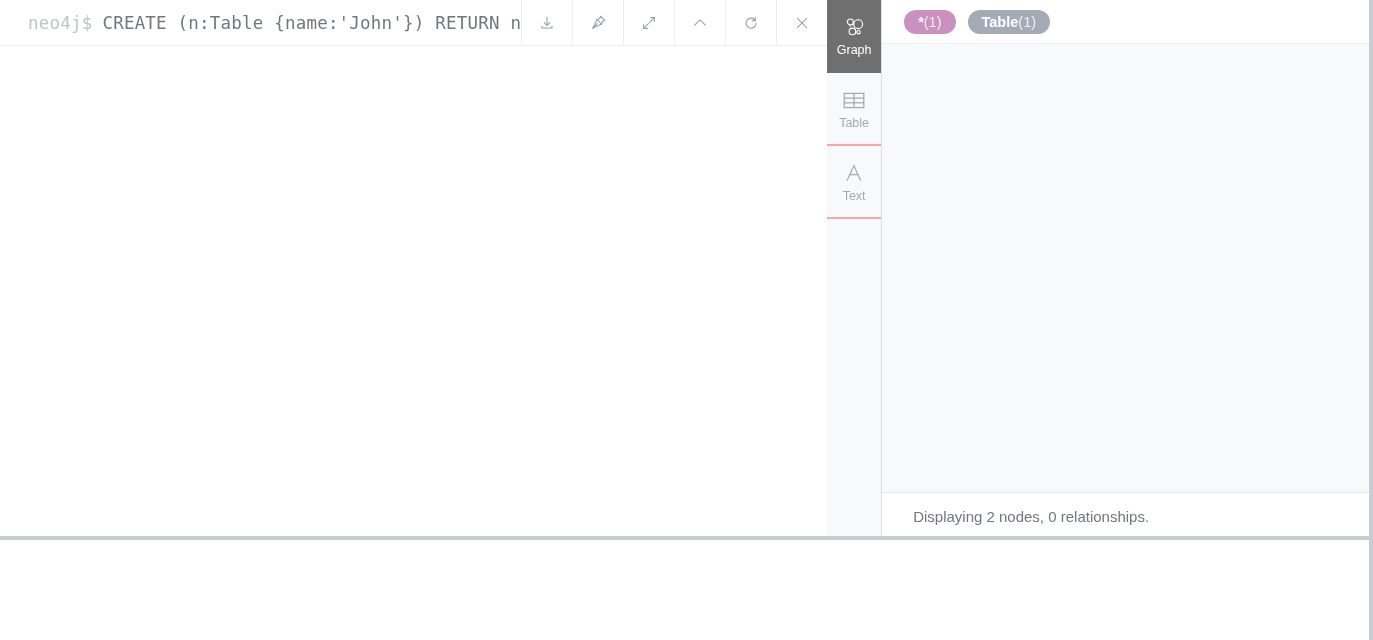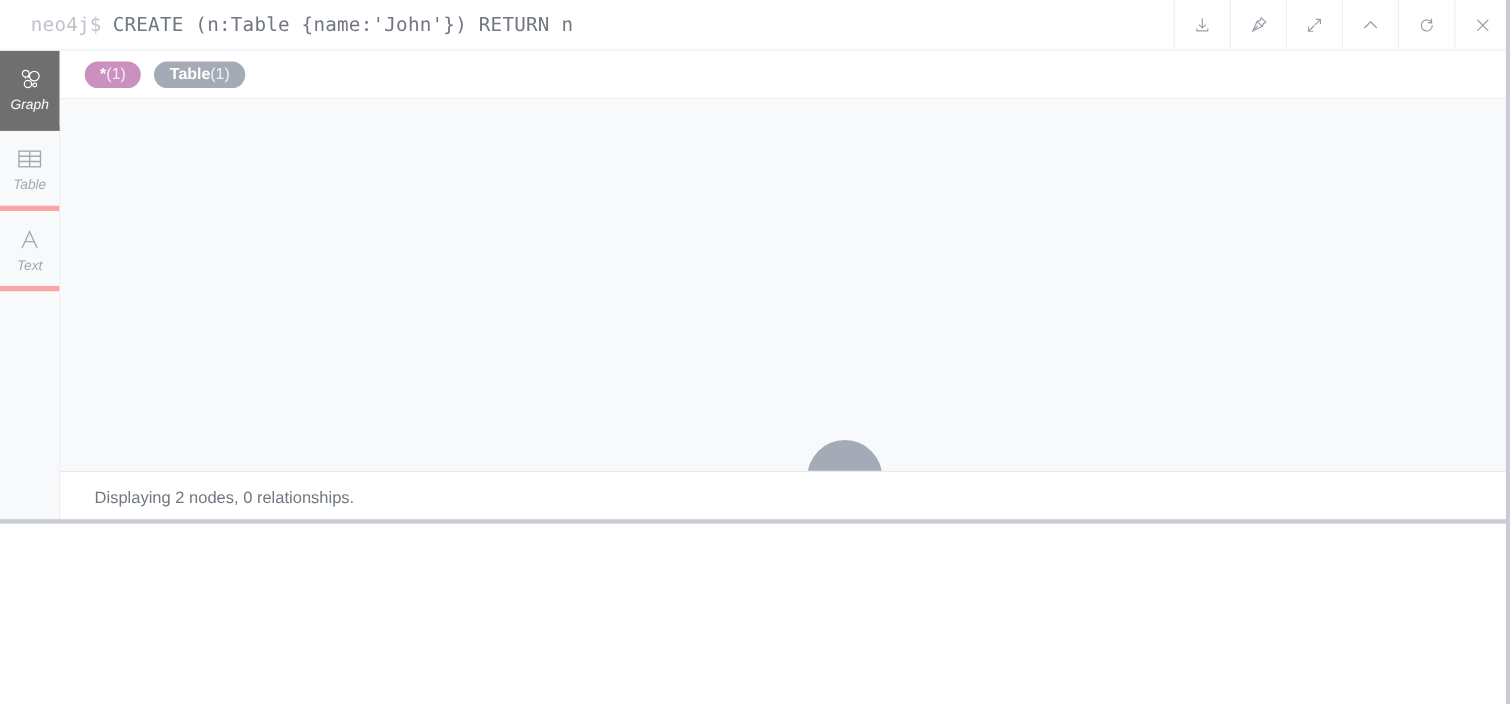--- a/index.html
+++ b/index.html
@@ -8,24 +8,24 @@
     width: 1373px;
     height: 640px;
     background: #ffffff;
     font-family: "Liberation Sans", sans-serif;
     overflow: hidden;
   }
 
   #app {
     position: relative;
     width: 1373px;
-    height: 476px;
-    background: #ffffff;
-    display: flex;
-    flex-direction: column;
+    height: 540px;
+    background: #ffffff;
+    display: flex;
+    flex-direction: row;
   }
 
   
   .query-header {
     position: relative;
     height: 46px;
     flex: 0 0 46px;
     background: #ffffff;
     border-bottom: 1px solid #eceef1;
     display: flex;
@@ -92,24 +92,23 @@
 
   .side-item {
     height: 73px;
     flex: 0 0 73px;
     display: flex;
     flex-direction: column;
     align-items: center;
     justify-content: center;
     gap: 4px;
     cursor: pointer;
-    border-bottom: 5px solid #fca5a5;
+    border-bottom: 2px solid #fca5a5;
     color: #a5a9ae;
     background: #f8f9fb;
-    font-style: italic;
   }
 
   .side-item.active {
     background: #6f6f6f;
     color: #ffffff;
     border-bottom-color: #6f6f6f;
   }
 
   .side-item .si-icon {
     width: 26px;

